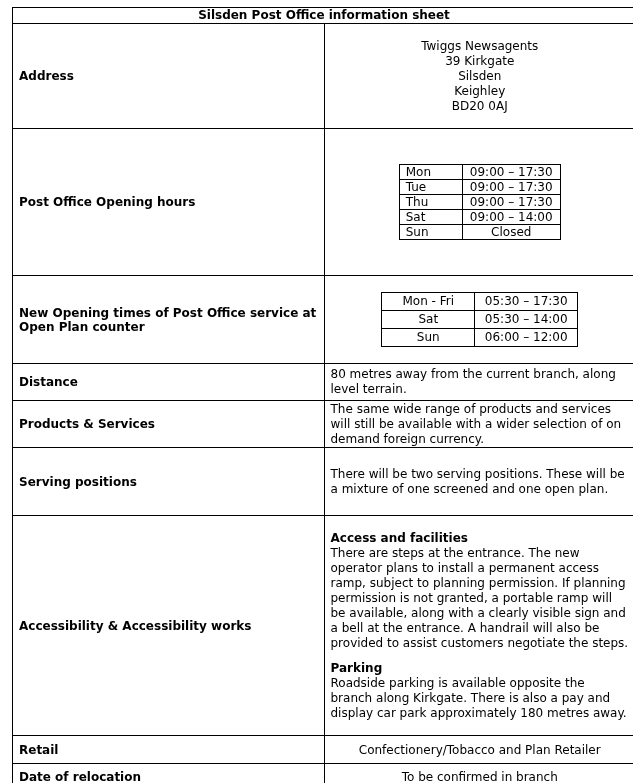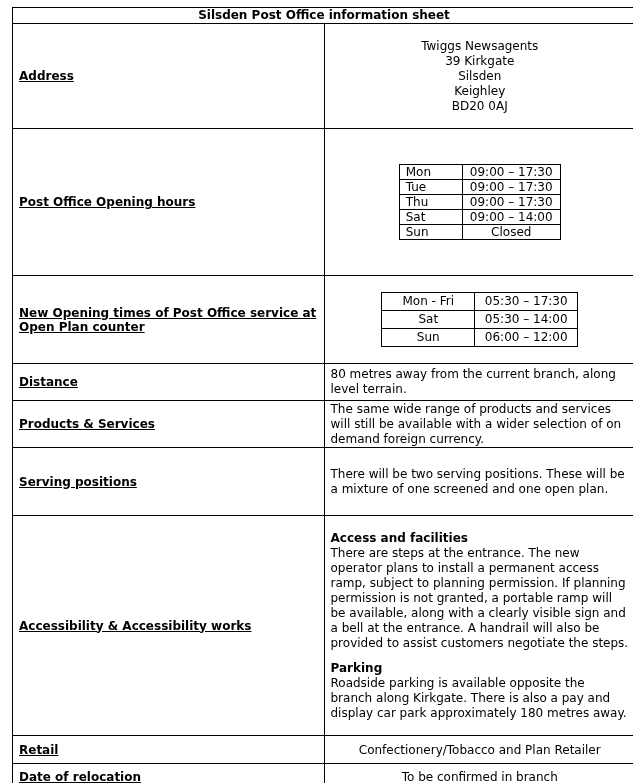--- a/index.html
+++ b/index.html
@@ -1,19 +1,19 @@
 <!DOCTYPE html>
 <html><head>
 <meta charset="utf-8">
 <style>
   html,body{margin:0;padding:0;background:#fff;}
   body{width:633px;height:783px;position:relative;font-family:"DejaVu Sans","Liberation Sans",sans-serif;font-size:12px;color:#000;}
   .sheet{position:absolute;left:12px;top:7px;width:624px;border-collapse:collapse;table-layout:fixed;}
   .sheet td{border:1px solid #000;padding:0 6px;vertical-align:middle;}
-  .sheet .lbl{width:193px;font-weight:bold;text-decoration:underline;}
+  .sheet .lbl{width:193px;font-weight:bold;}
   .title{text-align:center;font-weight:bold;height:15px;line-height:15px;}
   .center{text-align:center;}
   .addr div{line-height:15px;}
   .inner{border-collapse:collapse;margin:16px auto;}
   .inner td{border:1px solid #000;padding:0 6px;line-height:14px;height:14px;}
   .hours td.day{width:50px;text-align:left;}
   .hours td.time{width:85px;text-align:center;}
   .newt td.day{width:80px;text-align:center;}
   .newt td.time{width:90px;text-align:center;}
   .newt td{height:17px;line-height:17px;}

